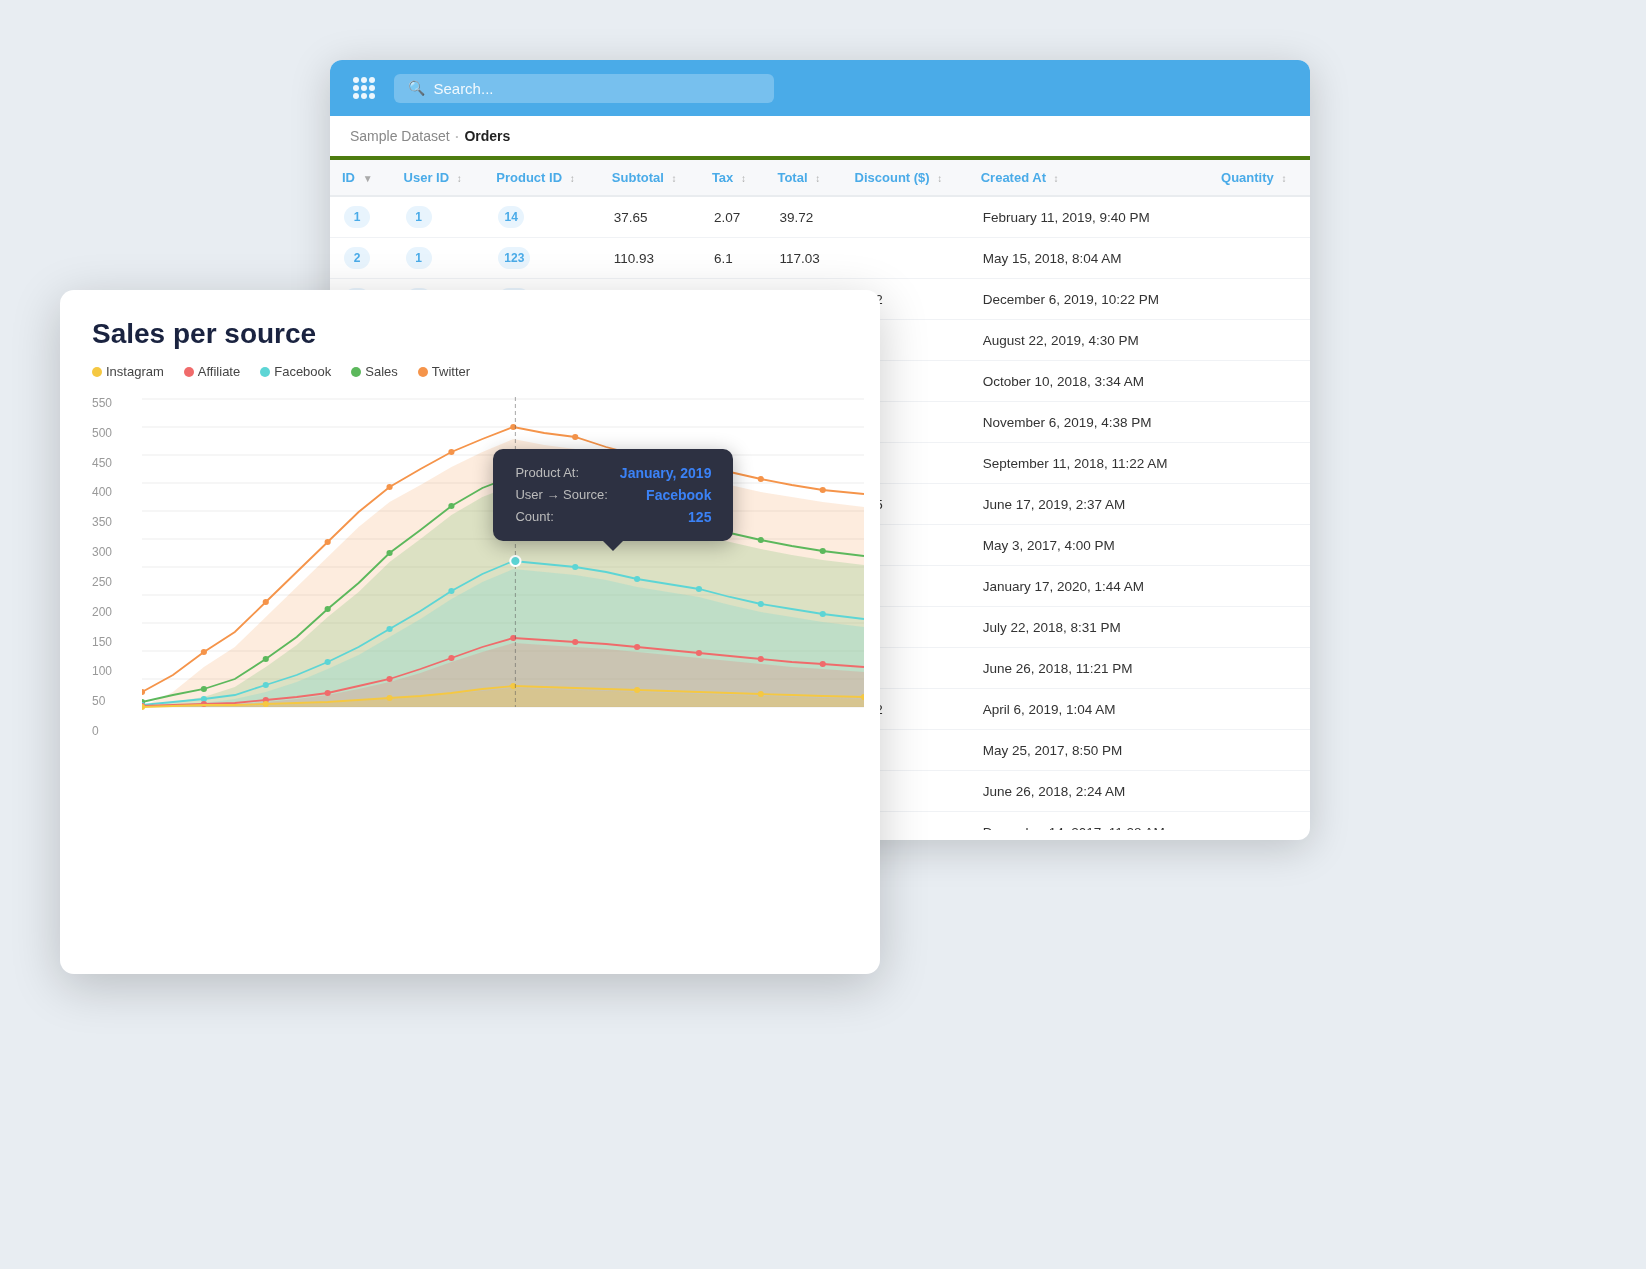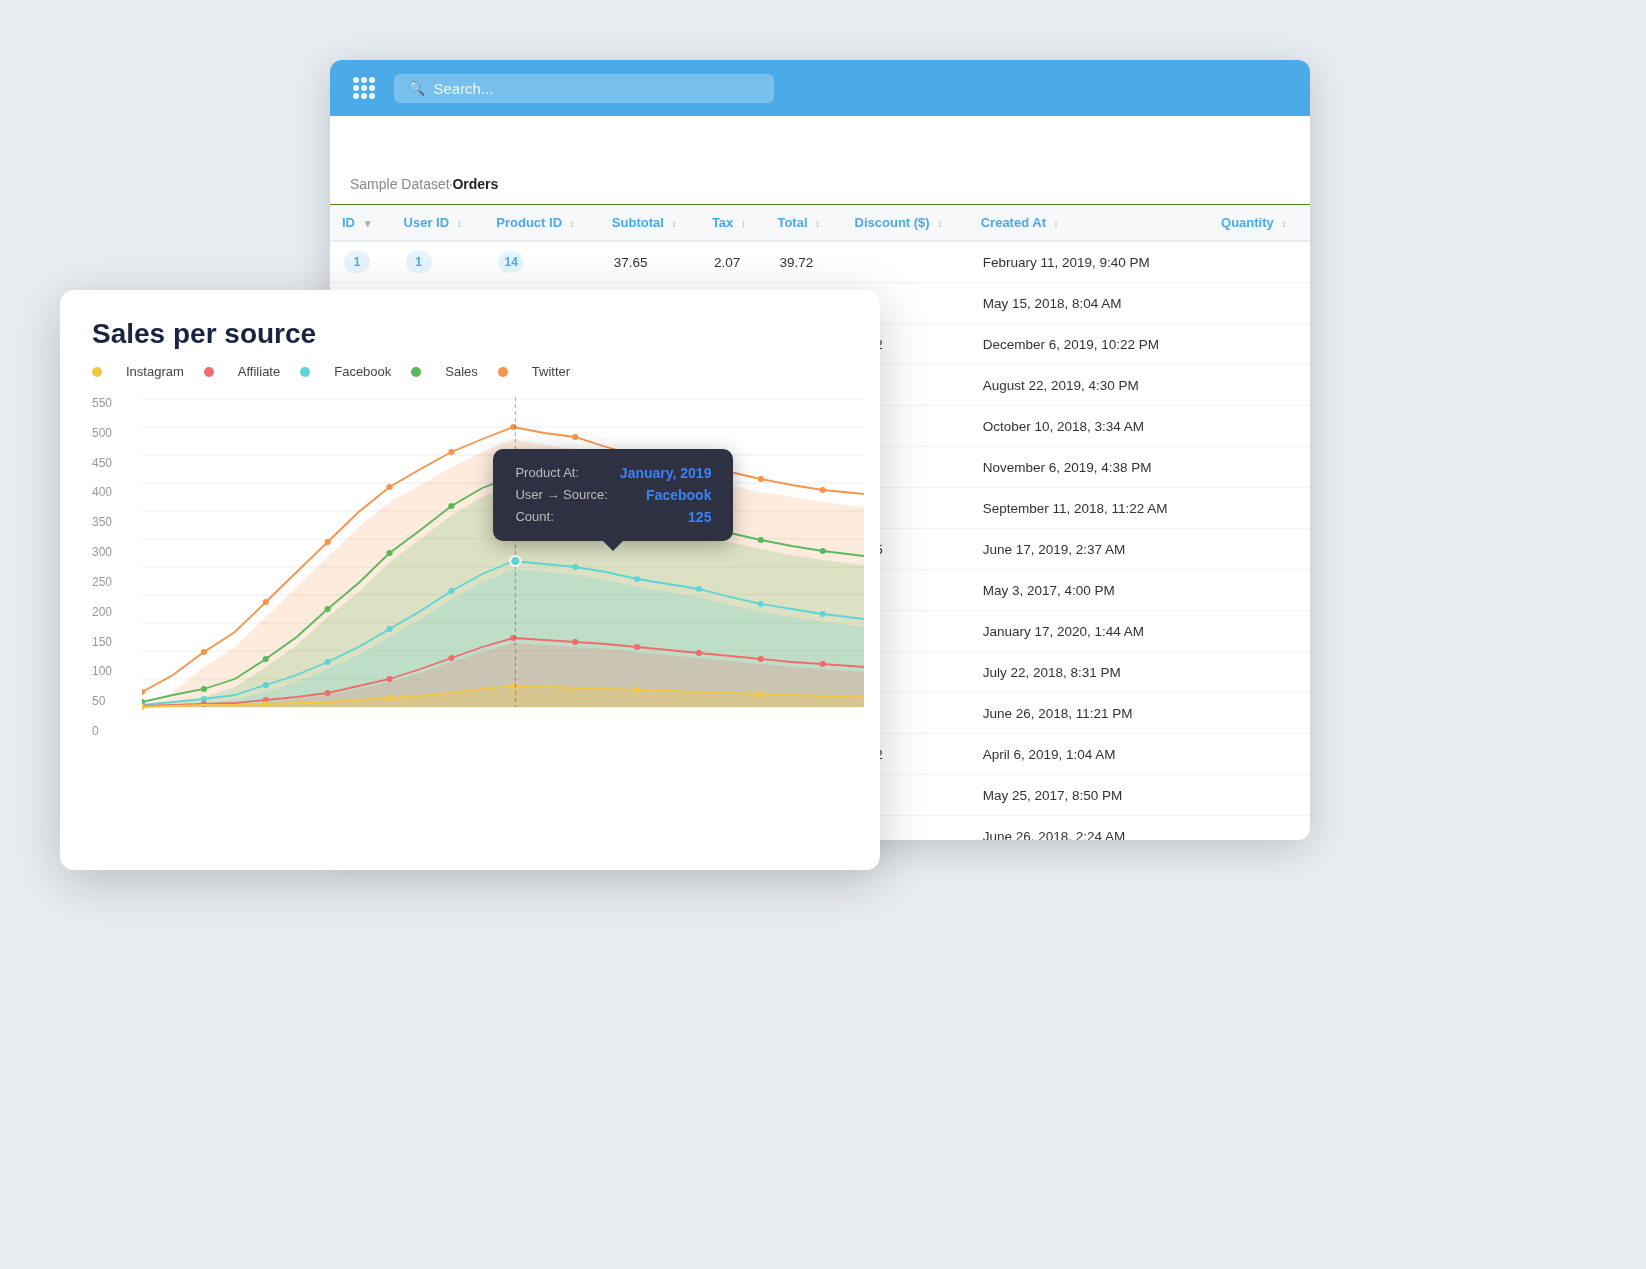--- a/index.html
+++ b/index.html
@@ -60,22 +60,22 @@
     }
 
     .db-search-icon { color: rgba(255,255,255,0.8); font-size: 14px; }
 
     .db-breadcrumb {
       padding: 12px 20px;
       font-size: 14px;
       color: #666;
       display: flex;
       align-items: center;
-      border-bottom: 1px solid #4d7c0f;
-      margin-top: 48px;
+      gap: 6px;
+      border-bottom: 4px solid #4d7c0f;
     }
 
     .db-breadcrumb .dataset { color: #888; }
     .db-breadcrumb .dot { color: #bbb; font-size: 8px; }
     .db-breadcrumb .table-name { color: #222; font-weight: 700; font-size: 14px; }
 
     .db-table-wrap {
       overflow-x: auto;
       overflow-y: auto;
       height: calc(100% - 110px);
@@ -132,21 +132,21 @@
       font-size: 12px;
       font-weight: 600;
     }
 
     
     .chart-card {
       position: absolute;
       top: 290px;
       left: 60px;
       width: 820px;
-      height: 580px;
+      height: 684px;
       background: #fff;
       border-radius: 14px;
       box-shadow: 0 12px 50px rgba(0,0,0,0.20);
       padding: 28px 16px 20px 32px;
       overflow: hidden;
     }
 
     .chart-title {
       font-size: 28px;
       font-weight: 800;
@@ -159,21 +159,21 @@
       gap: 20px;
       flex-wrap: wrap;
       margin-bottom: 18px;
       font-size: 13px;
       color: #444;
     }
 
     .legend-item {
       display: flex;
       align-items: center;
-      gap: 24px;
+      gap: 4px;
     }
 
     .legend-dot {
       width: 10px;
       height: 10px;
       border-radius: 50%;
     }
 
     .chart-area {
       position: relative;

